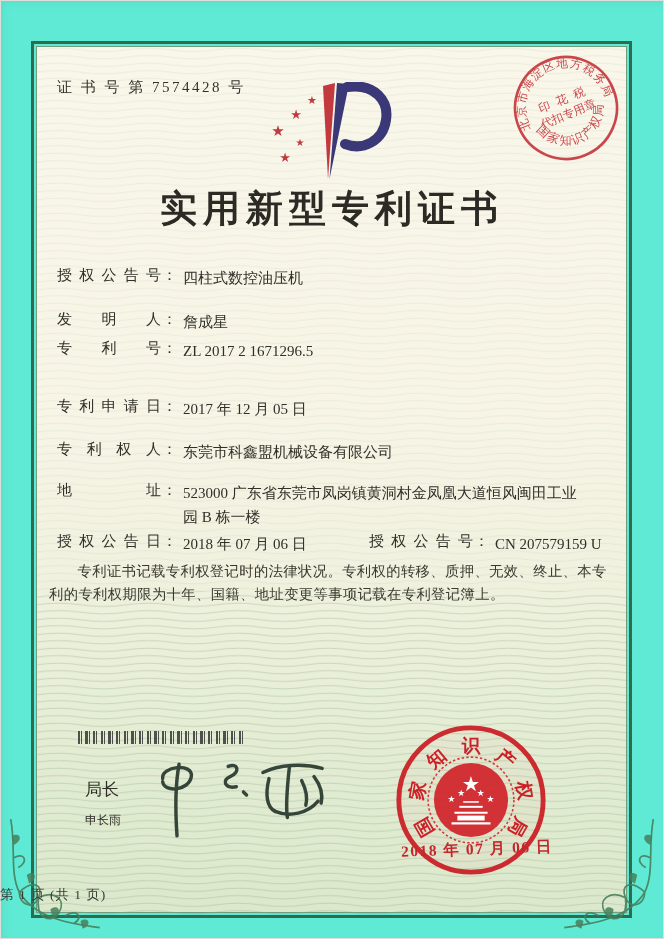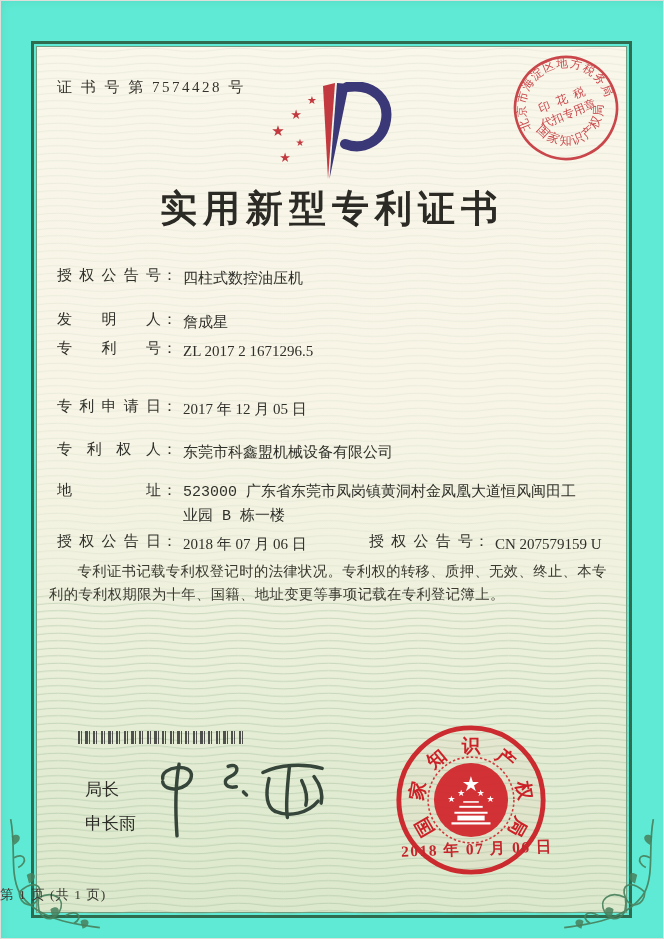--- a/index.html
+++ b/index.html
@@ -27,32 +27,32 @@
     position:absolute;left:0;top:184px;width:100%;text-align:center;
     font-size:37px;font-weight:600;letter-spacing:6px;color:#2b2a25;
   }
   .fields{position:absolute;left:57px;top:264px;width:562px;font-size:15px;color:#30302a;}
   .frow{position:absolute;display:flex;align-items:flex-start;}
   .flabel{display:inline-block;width:104px;text-align:justify;text-align-last:justify;letter-spacing:0;}
   .fcolon{display:inline-block;margin:0 6px 0 1px;}
   .fvalue{display:inline-block;line-height:24px;}
   .r0{top:2px;}  .r1{top:46px;} .r2{top:75px;} .r3{top:133px;}
   .r4{top:176px;} .r5{top:217px;} .r6{top:268px;} .r7{top:268px;left:312px;}
-  .r5 .fvalue{width:402px;font-family:Liberation Mono, monospace;}
+  .r5 .fvalue{width:402px;}
   .paras{position:absolute;left:49px;top:560px;width:569px;font-size:14.3px;line-height:23.4px;color:#3a382f;}
   .paras p{margin:0;text-indent:2em;letter-spacing:.4px;}
   .barcode{
     position:absolute;left:78px;top:731px;width:166px;height:13px;opacity:.82;
     background:repeating-linear-gradient(90deg,
       #2f2f2f 0 2px,transparent 2px 3px,#2f2f2f 3px 4px,transparent 4px 7px,
       #2f2f2f 7px 10px,transparent 10px 11px,#2f2f2f 11px 12px,transparent 12px 15px,
       #2f2f2f 15px 17px,transparent 17px 18px,#2f2f2f 18px 19px,transparent 19px 23px);
   }
   .signoff-title{position:absolute;left:85px;top:778px;font-size:17px;color:#2e2d27;font-family:"Liberation Sans","DejaVu Sans",sans-serif;}
-  .signoff-name{position:absolute;left:85px;top:812px;font-size:17px;color:#2e2d27;font-family:"Liberation Sans","DejaVu Sans",sans-serif;}
+  .signoff-name{position:absolute;left:85px;top:812px;font-size:12px;color:#2e2d27;font-family:"Liberation Sans","DejaVu Sans",sans-serif;}
   .signature{position:absolute;left:148px;top:750px;}
   .seal{position:absolute;left:393px;top:722px;}
   .seal-ring-char{font:700 19px "Liberation Serif","DejaVu Serif",serif;fill:#cb2127;text-anchor:middle;}
   .seal-date{
     position:absolute;left:401px;top:839px;font-size:15.5px;font-weight:600;
     color:#c5262c;letter-spacing:1.5px;white-space:nowrap;transform:rotate(-2deg);
   }
   .footer{position:absolute;left:0;top:886px;width:100%;text-align:left;font-size:13.5px;letter-spacing:1px;color:#3b3a33;}
   .flourish{position:absolute;bottom:6px;}
   .flourish.left{left:5px;}

